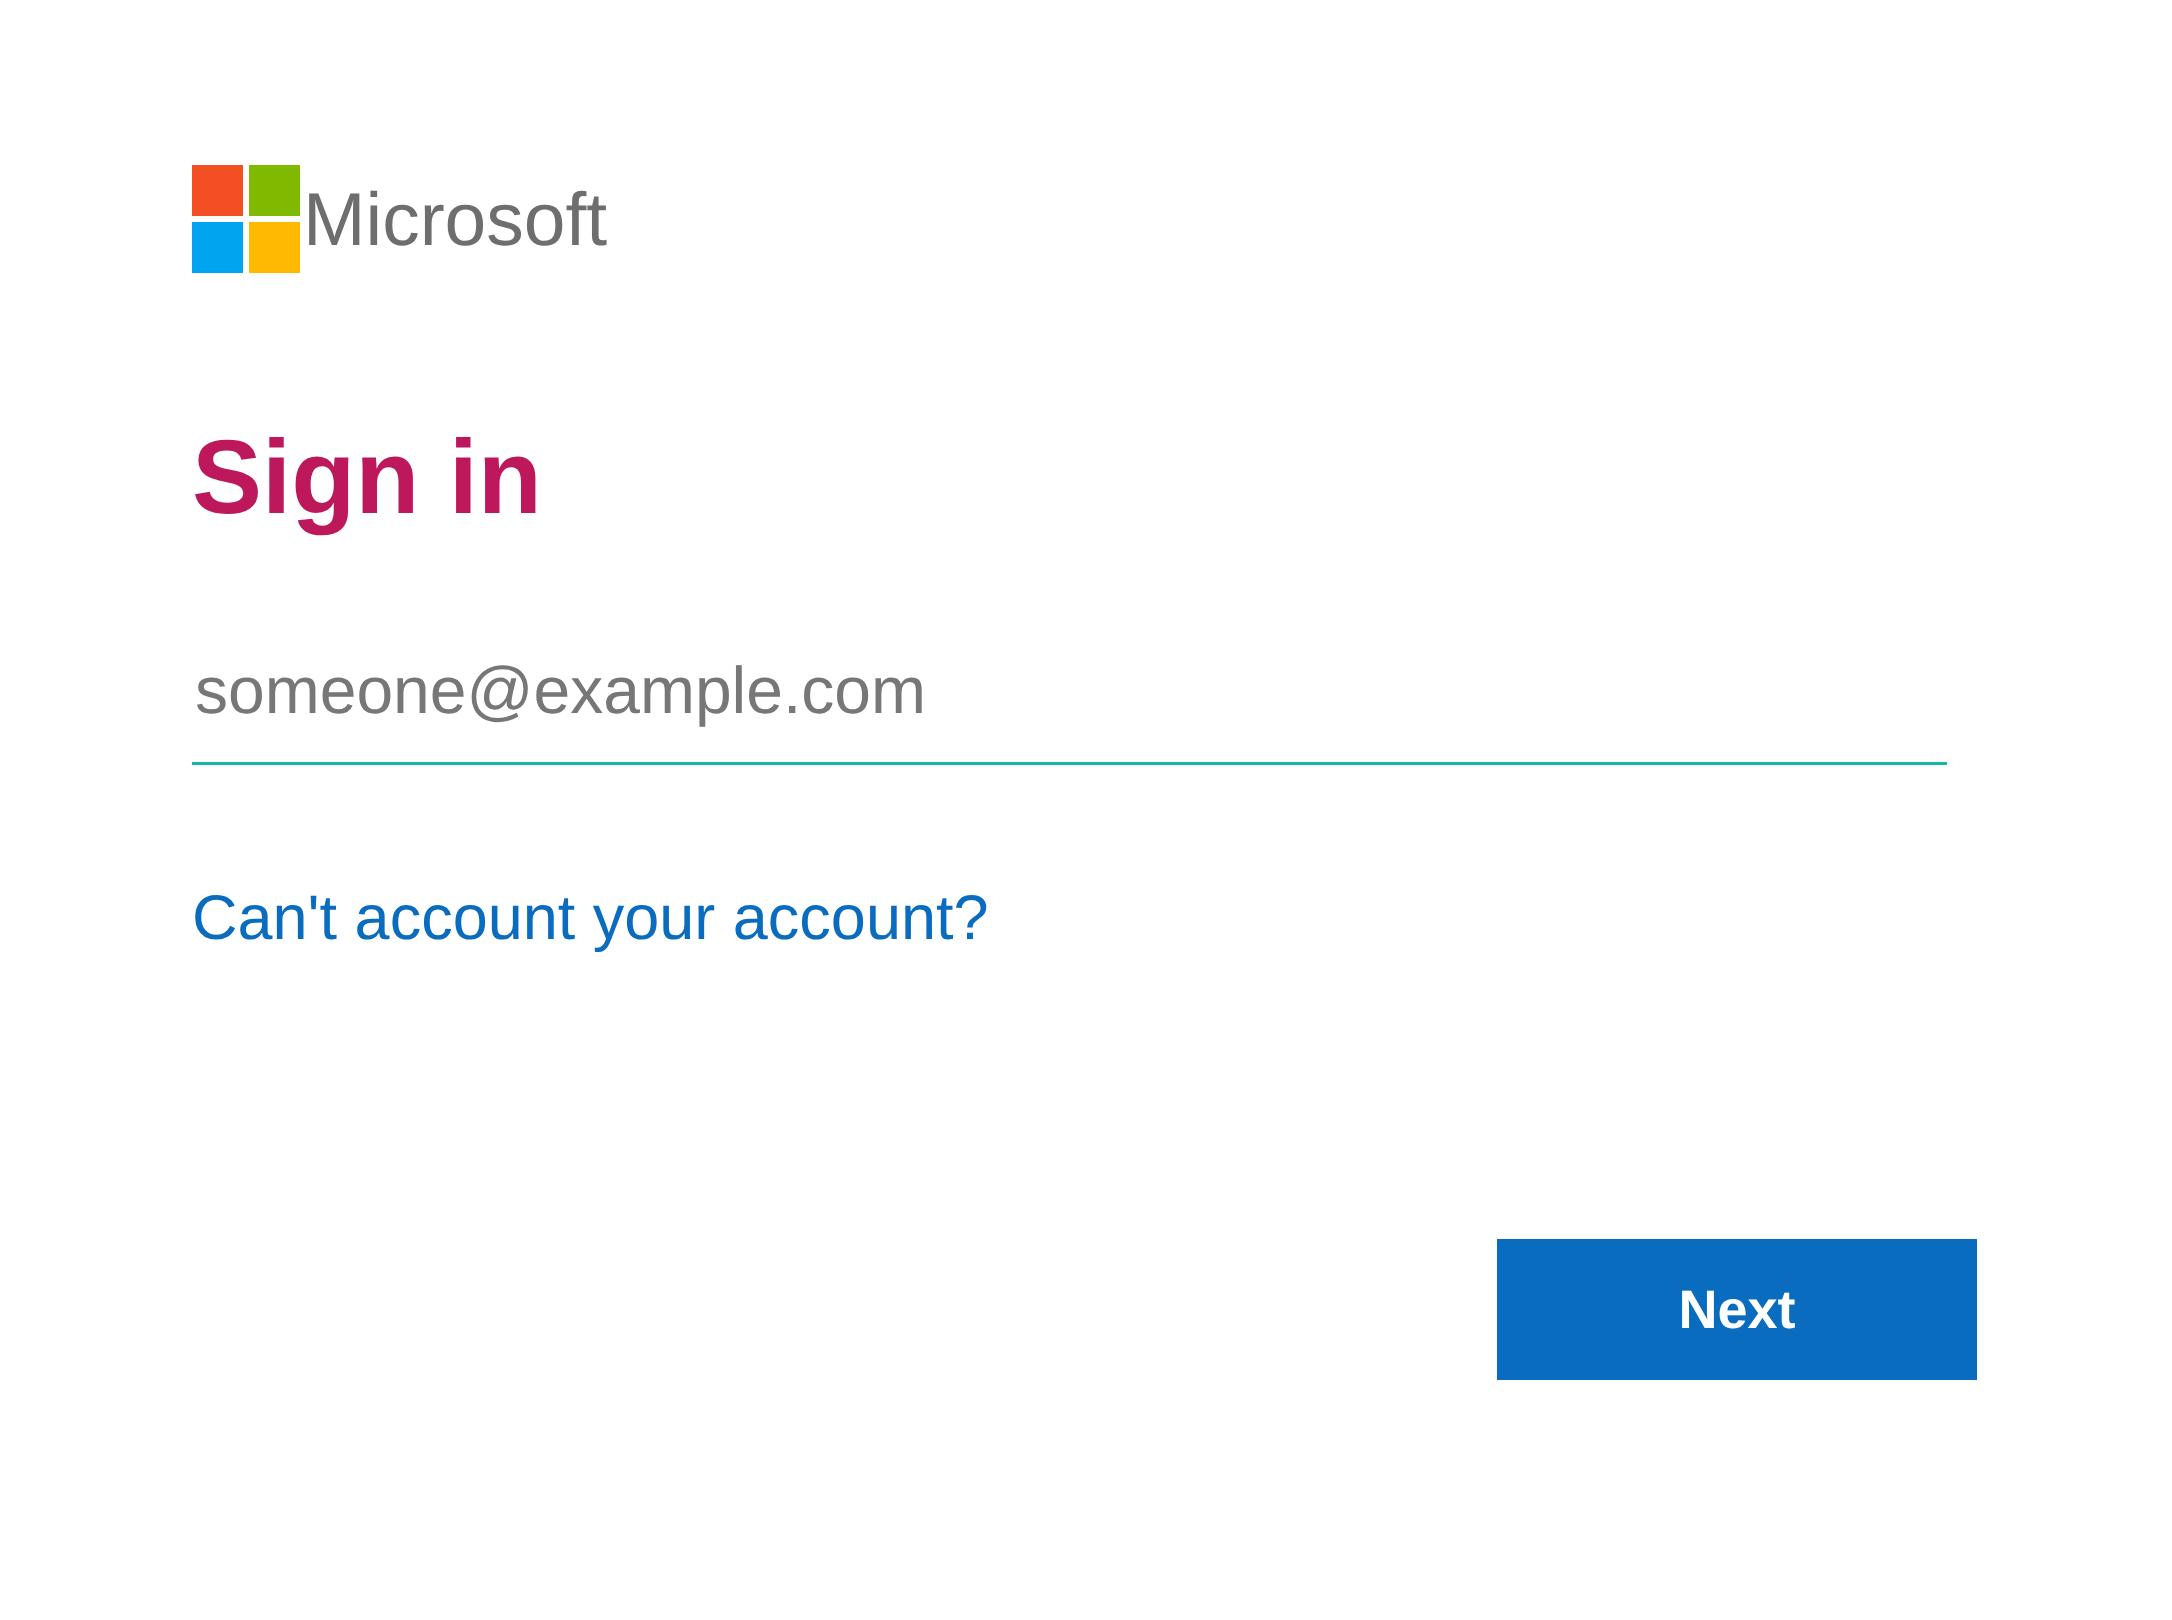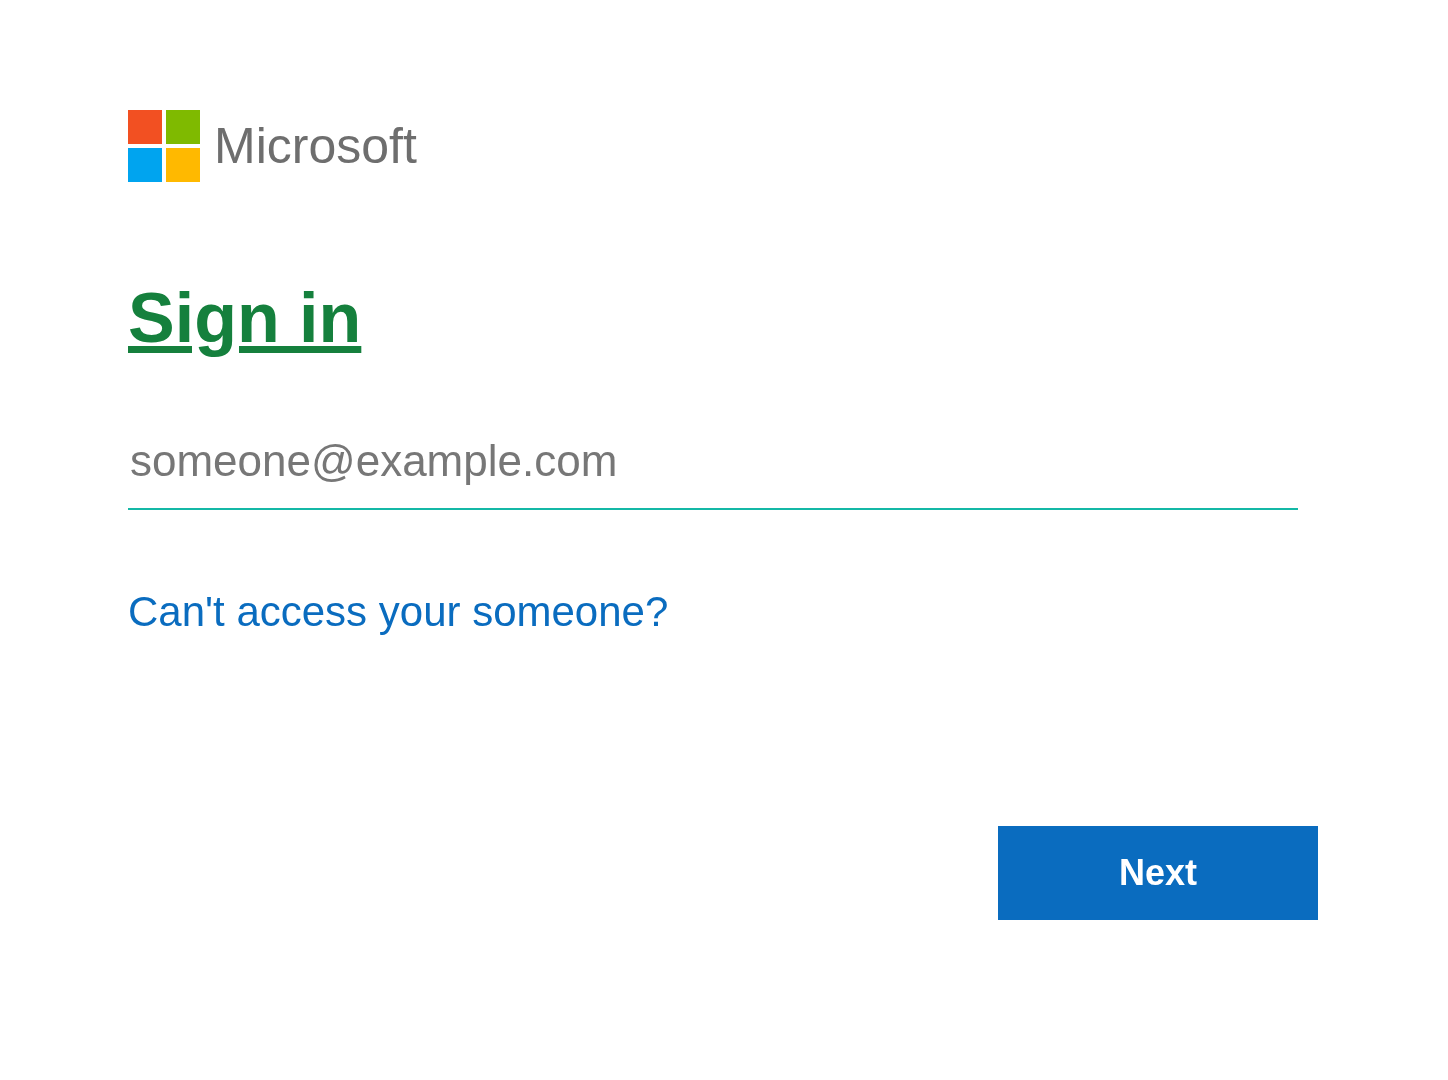--- a/index.html
+++ b/index.html
@@ -16,21 +16,21 @@
   }
   .signin-container {
     position: absolute;
     left: 128px;
     top: 110px;
     width: 1190px;
   }
   .brand-row {
     display: flex;
     align-items: center;
-    gap: 14px;
+    gap: 2px;
     margin-bottom: 96px;
   }
   .ms-logo {
     width: 72px;
     height: 72px;
     display: grid;
     grid-template-columns: 1fr 1fr;
     grid-template-rows: 1fr 1fr;
     gap: 4px;
   }
@@ -39,23 +39,22 @@
   .ms-logo .sq3 { background: #00a4ef; }
   .ms-logo .sq4 { background: #ffb900; }
   .brand-name {
     font-size: 50px;
     font-weight: 400;
     color: #6e6e6e;
   }
   .title {
     font-size: 70px;
     font-weight: 600;
-    color: #15803d;
+    color: #be185d;
     margin-bottom: 72px;
-    text-decoration: underline;
   }
   .email-input {
     width: 1170px;
     font-size: 44px;
     font-weight: 400;
     color: #1b1b1b;
     border: none;
     border-bottom: 2px solid #14b8a6;
     padding: 6px 2px 22px 2px;
     outline: none;
@@ -104,19 +103,19 @@
       <div class="sq3"></div>
       <div class="sq4"></div>
     </div>
     <div class="brand-name">Microsoft</div>
   </div>
 
   <h1 class="title">Sign in</h1>
 
   <input type="text" class="email-input" placeholder="someone@example.com" style="">
 
-  <a class="help-link">Can't access your someone?</a>
+  <a class="help-link">Can't account your account?</a>
 
   <div class="button-row">
     <button class="next-button">Next</button>
   </div>
 
 </div>
 
 </body></html>

